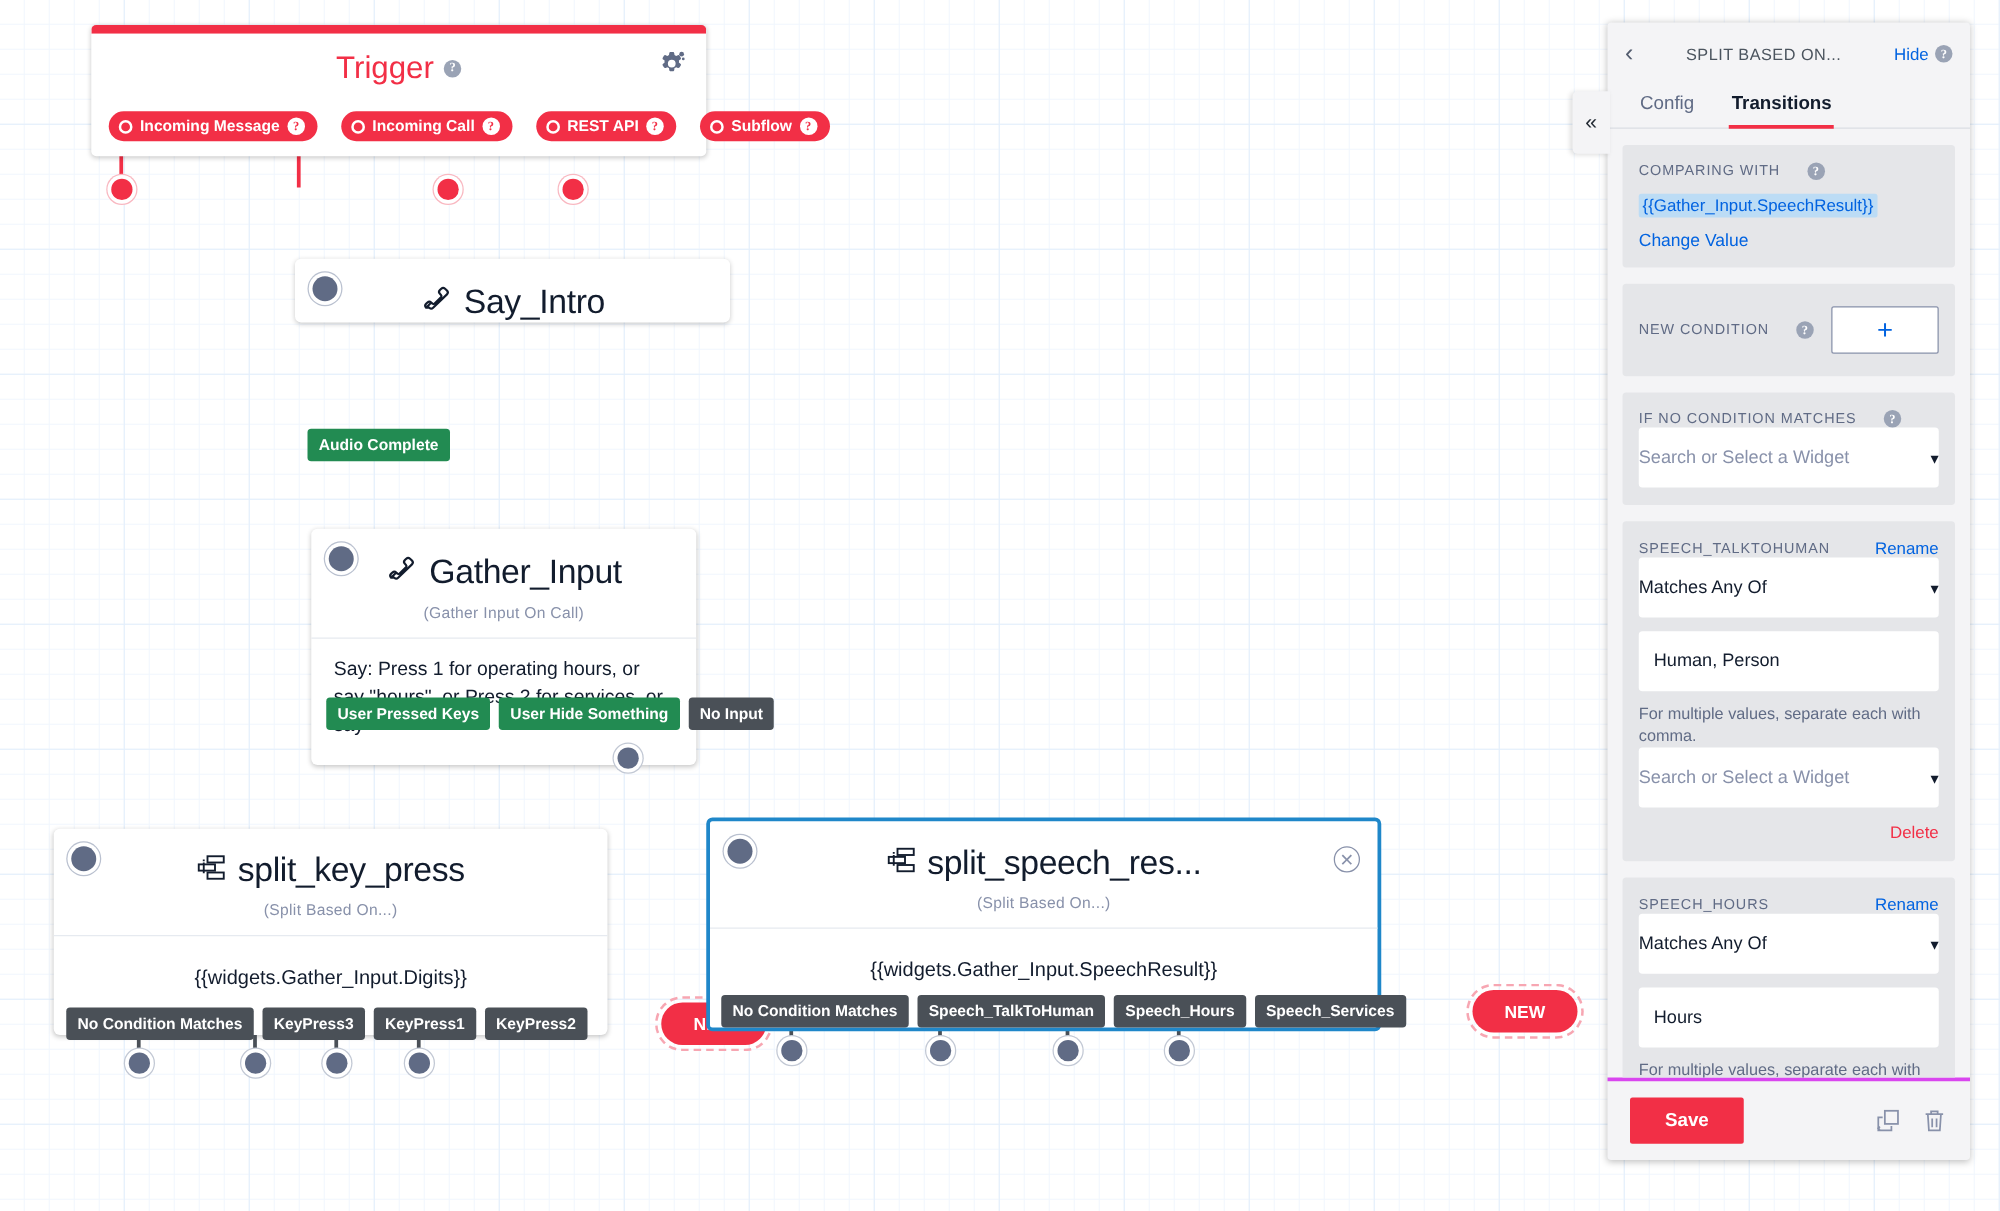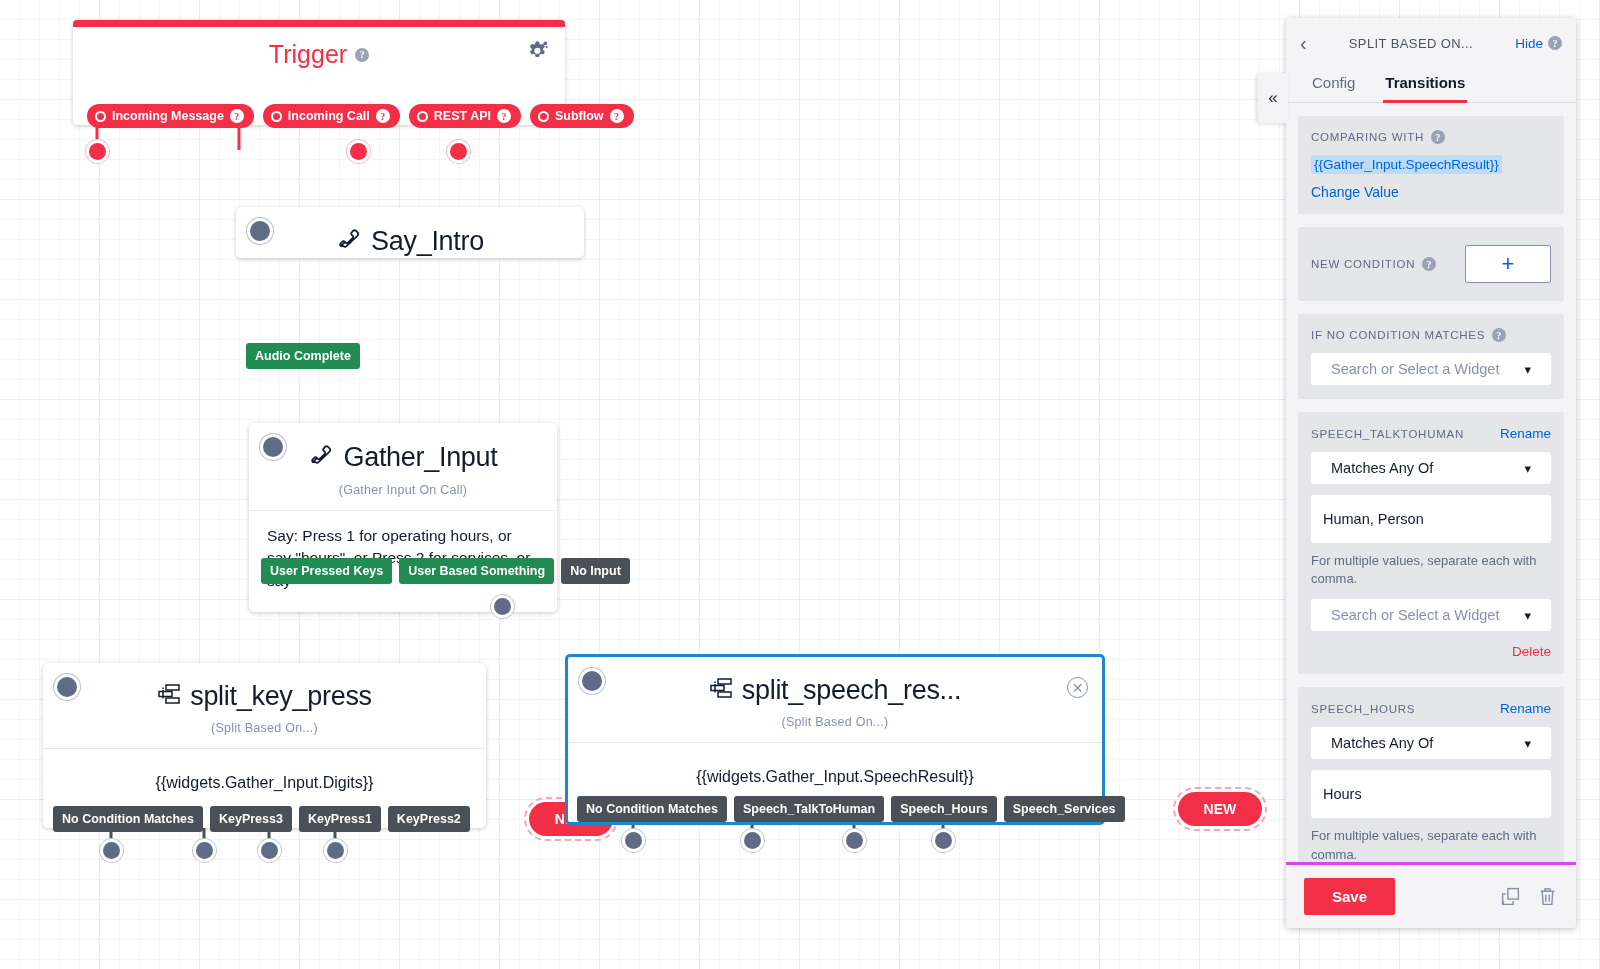--- a/index.html
+++ b/index.html
@@ -70,21 +70,21 @@
     border-top: 7px solid #f22f46;
   }
   #trigger .tname {
     text-align: center; font-size: 25px; color: #f22f46; padding-top: 13px;
     display: flex; align-items: center; justify-content: center; gap: 8px;
   }
   .gear {
     position: absolute; right: 16px; top: 12px; font-size: 22px; color: #606b85;
     line-height: 1; cursor: pointer;
   }
-  .trig-pills { position: absolute; left: 14px; top: 77px; display: flex; gap: 9px; }
+  .trig-pills { position: absolute; left: 14px; top: 62px; display: flex; gap: 19px; }
   .pill {
     background: #f22f46; color: #fff; border-radius: 20px;
     font-size: 12.5px; font-weight: 600;
     padding: 5px 10px 5px 8px;
     display: flex; align-items: center; gap: 6px;
     white-space: nowrap; cursor: pointer;
   }
   .pill .ring {
     width: 11px; height: 11px; border-radius: 50%;
     border: 2px solid #fff; flex: none;
@@ -161,40 +161,40 @@
   }
   .ptab.active { color: #121c2d; font-weight: 700; border-bottom-color: #f22f46; }
 
   #panel-scroll {
     flex: 1; overflow: hidden; position: relative;
     padding: 13px 12px 0 12px;
   }
   .card { background: #e5e6e9; border-radius: 3px; padding: 14px 13px; margin-bottom: 13px; }
   .card-label {
     font-size: 11.5px; color: #606b85; letter-spacing: .75px;
-    display: flex; align-items: center; gap: 7px;
+    display: flex; align-items: center; gap: 22px;
   }
   .row-between { display: flex; align-items: center; justify-content: space-between; }
   .chip {
     display: inline-block; margin-top: 11px;
     background: #bcdcf5; color: #0263e0; font-size: 13.5px;
     padding: 2px 3px; border-radius: 2px;
   }
   .link-blue { display: block; margin-top: 10px; color: #0263e0; font-size: 14px; cursor: pointer; }
   .link-red  { color: #f22f46; font-size: 13.5px; cursor: pointer; }
   .rename { color: #0263e0; font-size: 13.5px; cursor: pointer; }
   .plus-btn {
     background: #fff; border: 1px solid #8891aa; border-radius: 2px;
     width: 86px; height: 38px; color: #0263e0; font-size: 22px;
     display: flex; align-items: center; justify-content: center; cursor: pointer;
   }
   .select {
-    margin-top: 11px; background: #fff; border-radius: 3px; height: 32px;
+    background: #fff; border-radius: 3px; height: 48px;
     display: flex; align-items: center; justify-content: space-between;
-    padding: 0 20px; font-size: 14.5px; color: #121c2d; cursor: pointer;
+    padding: 0 0; font-size: 14.5px; color: #121c2d; cursor: pointer;
   }
   .select.ph { color: #8891aa; }
   .select .cv { color: #121c2d; font-size: 13px; }
   .txtinput {
     margin-top: 11px; background: #fff; border-radius: 3px; height: 48px;
     display: flex; align-items: center; padding: 0 12px;
     font-size: 14.5px; color: #121c2d; cursor: text;
   }
   .helper { font-size: 13px; color: #606b85; margin-top: 9px; line-height: 1.4; }
   .right-align { text-align: right; margin-top: 11px; }
@@ -300,21 +300,21 @@
           <path d="M4.5 19.5l4-4m-4 4a2 2 0 0 1 0-2.8l1-1a2 2 0 0 1 2.8 0l.8.8a1.2 1.2 0 0 0 1.7 0l4.7-4.7a1.2 1.2 0 0 0 0-1.7l-.8-.8a2 2 0 0 1 0-2.8l1-1a2 2 0 0 1 2.8 0l1.4 1.4a2 2 0 0 1 0 2.8L9.7 19.5a2 2 0 0 1-2.8 0L4.5 19.5z" stroke-linejoin="round"></path>
         </svg>
       </span>
       <span>Gather_Input</span>
     </div>
     <div class="subtitle">(Gather Input On Call)</div>
     <div class="body">Say: Press 1 for operating hours, or say "hours". or Press 2 for services, or say</div>
   </div>
   <div class="tabs" style="left:261px;top:558px">
     <span class="tab green">User Pressed Keys</span>
-    <span class="tab green">User Based Something</span>
+    <span class="tab green">User Hide Something</span>
     <span class="tab gray">No Input</span>
   </div>
   <div class="end-dot" style="left:494px;top:598px"></div>
 
   <div class="node" id="n-keys" style="left:43px;top:663px;width:443px">
     <span class="in-dot"></span>
     <div class="title">
       <span>
         <svg width="24" height="22" viewBox="0 0 24 22" fill="none" stroke="#121c2d" stroke-width="1.5">
           <rect x="9" y="2" width="13" height="5"></rect>

